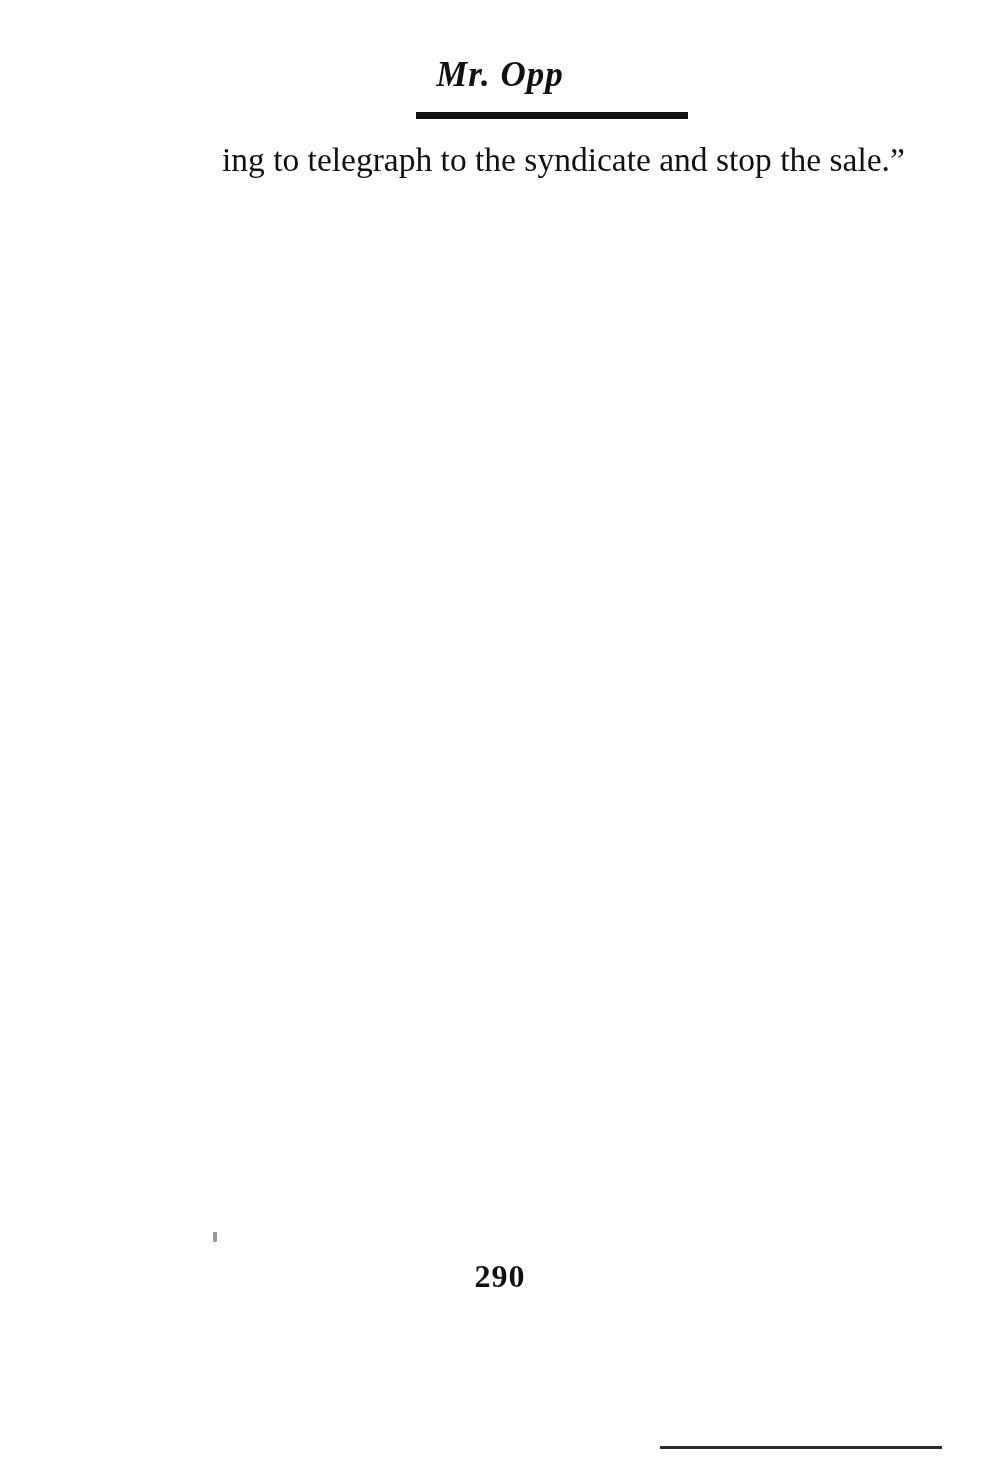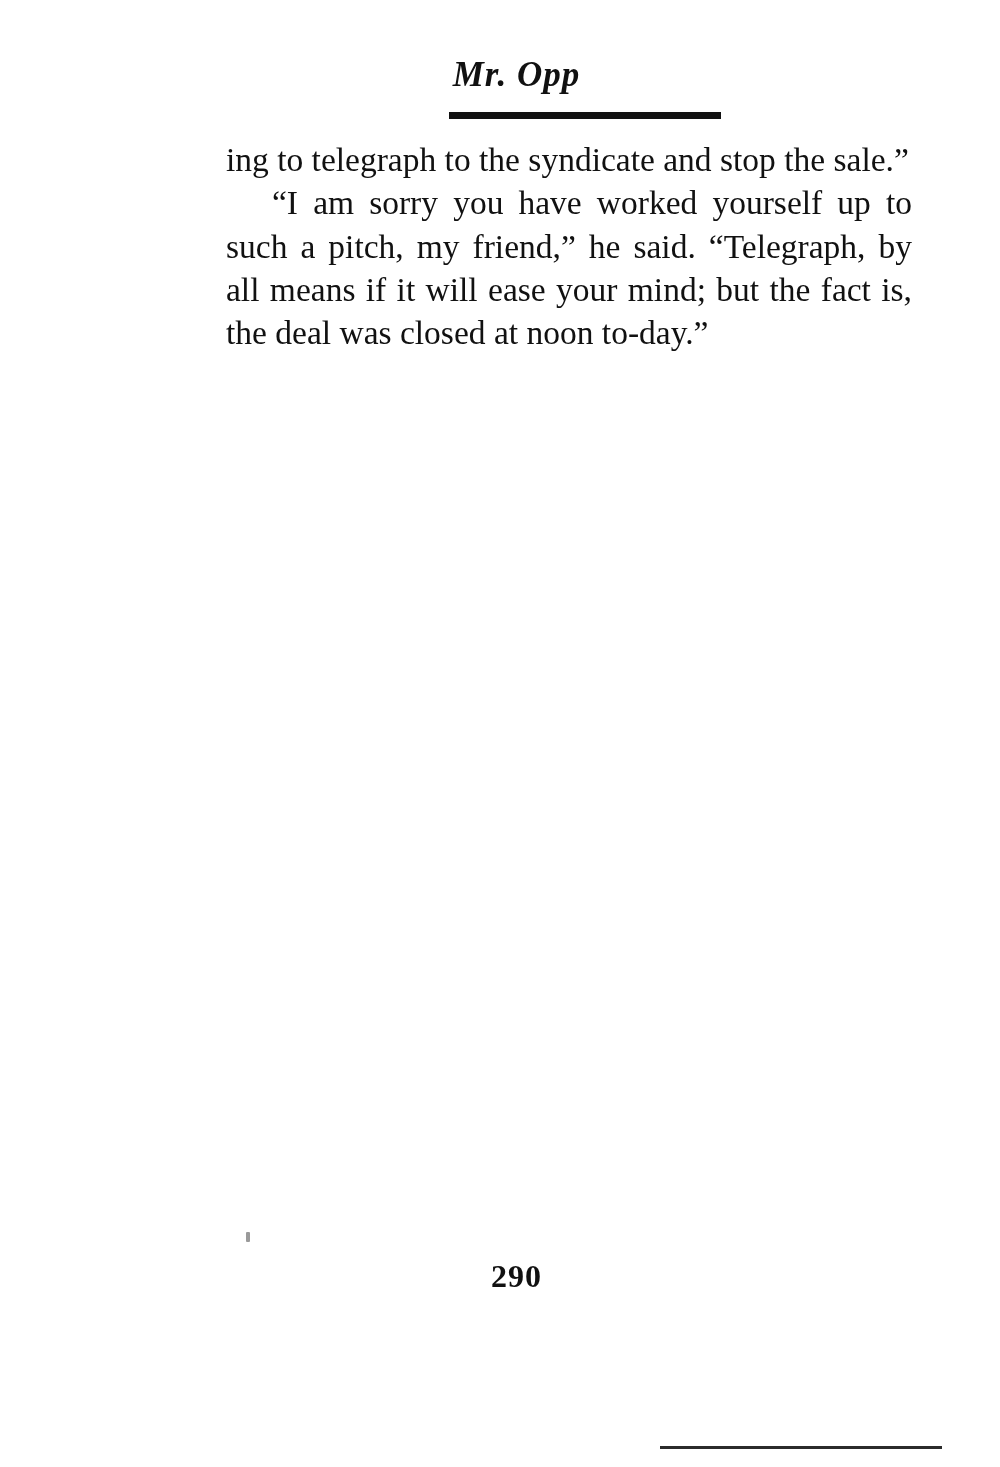--- a/index.html
+++ b/index.html
@@ -12,21 +12,20 @@
     height: 1467px;
     position: relative;
     font-family: "Liberation Serif", serif;
     color: #111111;
     overflow: hidden;
   }
 
   .page {
     position: absolute;
     inset: 0;
-    margin-left: 33px;
   }
 
   
   .running-head {
     position: absolute;
     top: 55px;
     left: 0;
     width: 100%;
     text-align: center;
     font-family: "Liberation Serif", serif;
@@ -43,21 +42,21 @@
     left: 416px;
     width: 272px;
     height: 7px;
     background: #111111;
   }
 
   
   .textblock {
     position: absolute;
     top: 138px;
-    left: 193px;
+    left: 222px;
     width: 686px;
     font-size: 33.5px;
     line-height: 43.3px;
     text-align: justify;
     text-justify: inter-word;
     color: #111111;
   }
 
   .para {
     margin: 0;
@@ -103,21 +102,20 @@
 <body>
 
 <div class="page">
 
   <div class="running-head">Mr. Opp</div>
 
   <div class="head-rule"></div>
 
   <div class="textblock">
     <p class="para first">ing to telegraph to the syndicate and stop the sale.”</p>
-    <p class="para">“I am sorry you have worked yourself up to such a pitch, my friend,” he said. “Telegraph, by all means if it will ease your mind; but the fact is, the deal was closed at noon to-day.”</p>
   </div>
 
   <div class="speck"></div>
 
   <div class="folio">290</div>
 
   <div class="bottom-rule"></div>
 
 </div>
 

